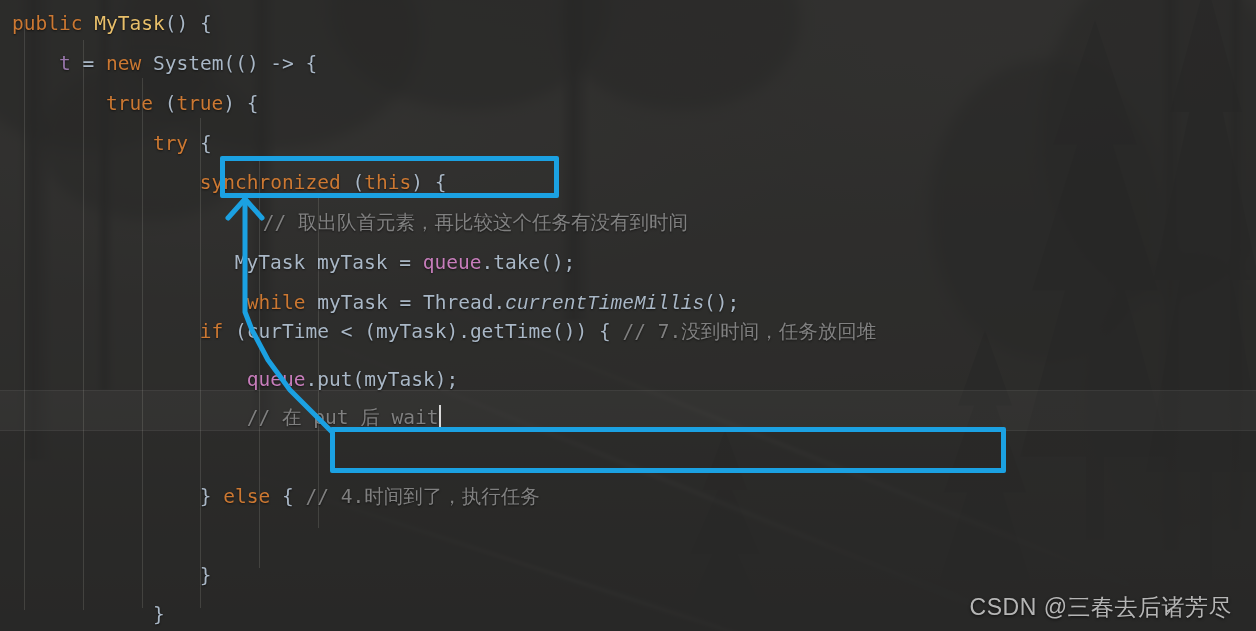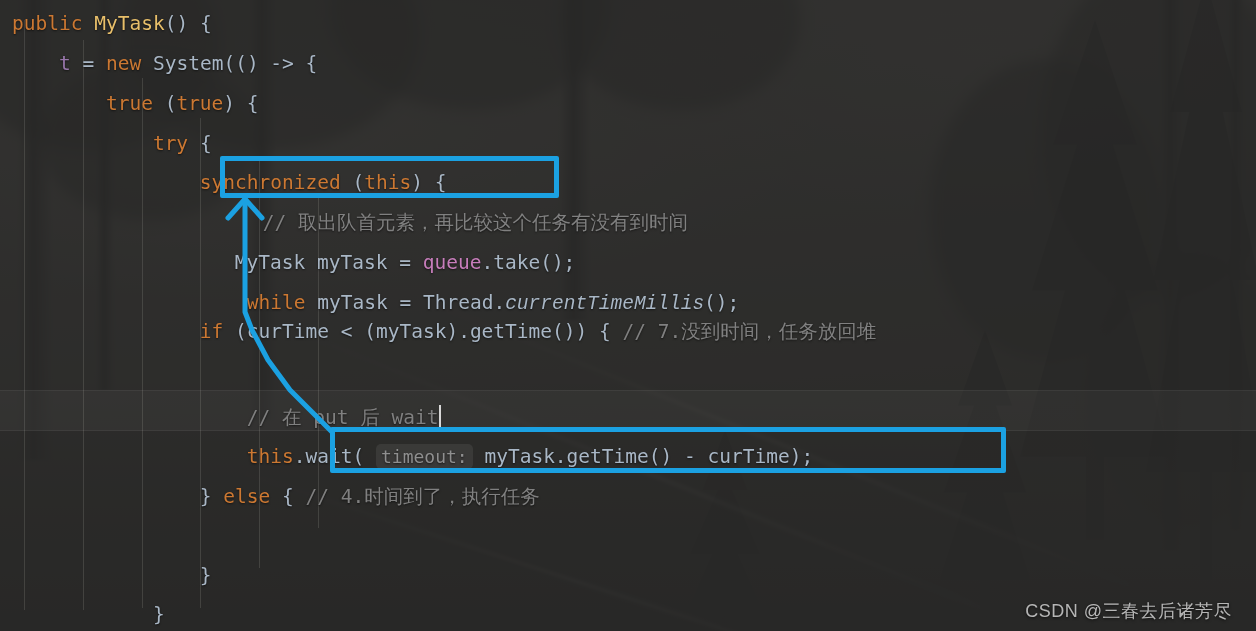--- a/index.html
+++ b/index.html
@@ -132,21 +132,21 @@
   }
   .anno svg { position: absolute; inset: 0; width: 100%; height: 100%; }
 
   
   .watermark {
     position: absolute;
     right: 24px;
     bottom: 8px;
     color: rgba(220,220,220,0.80);
     font-family: "Liberation Sans", "DejaVu Sans", sans-serif;
-    font-size: 18px;
+    font-size: 23px;
     letter-spacing: 0.5px;
     text-shadow: 0 1px 3px rgba(0,0,0,0.7);
   }
 </style>
 </head>
 <body>
 
 <div id="stage">
 
   <div class="bg-base">
@@ -220,26 +220,26 @@
     
     <div class="line" style="top:243px; left:0;">                    <span class="ident">MyTask</span> <span class="ident">myTask</span> <span class="punc">=</span> <span class="fld">queue</span><span class="punc">.</span><span class="ident">take</span><span class="punc">();</span></div>
 
     
     <div class="line" style="top:283px; left:12px;">                    <span class="kw">while</span> <span class="ident">myTask</span> <span class="punc">=</span> <span class="ident">Thread</span><span class="punc">.</span><span class="stat">currentTimeMillis</span><span class="punc">();</span></div>
 
     
     <div class="line" style="top:312px; left:12px;">                <span class="kw">if</span> <span class="punc">(curTime &lt; (myTask).getTime()) {</span> <span class="cmt">// 7.没到时间，任务放回堆</span></div>
 
     
+    <div class="line" style="top:360px; left:12px;">                    <span class="fld">queue</span><span class="punc">.</span><span class="ident">put</span><span class="punc">(myTask);</span></div>
 
     
     <div class="line" style="top:398px; left:12px;">                    <span class="cmt">// 在 put 后 wait</span><span class="caret"></span></div>
 
     
-    <div class="line" style="top:437px; left:12px;">                    <span class="kw">this</span><span class="punc">.</span><span class="ident">wait</span><span class="punc">( </span><span class="hintbadge">timeout:</span><span class="ident"> myTask.getTime() - curTime);</span></div>
 
     
     <div class="line" style="top:477px; left:12px;">                <span class="brc">}</span> <span class="kw">else</span> <span class="brc">{</span> <span class="cmt">// 4.时间到了，执行任务</span></div>
 
     
 
     
     <div class="line" style="top:556px; left:12px;">                <span class="brc">}</span></div>
 
     

